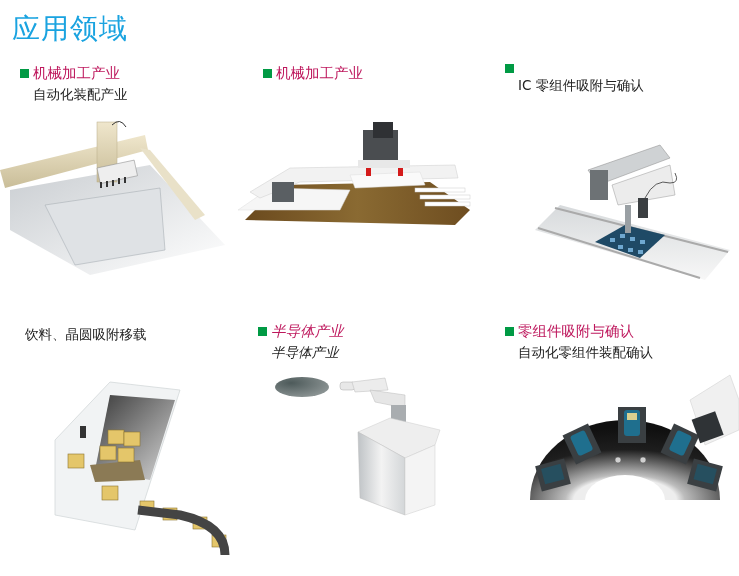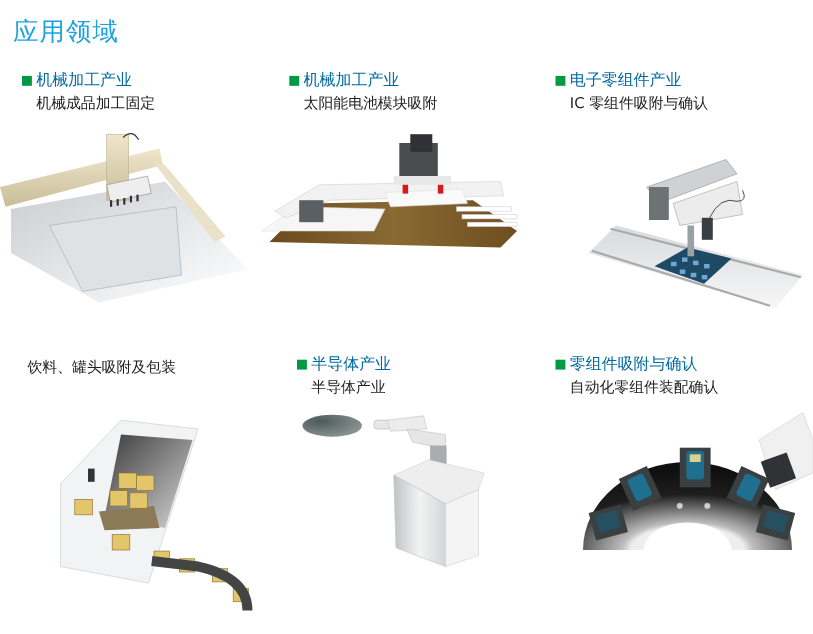--- a/index.html
+++ b/index.html
@@ -1,55 +1,55 @@
 <!DOCTYPE html>
 <html><head>
 <meta charset="utf-8">
 <style>
   * { box-sizing: border-box; margin: 0; padding: 0; }
   html, body { width: 739px; height: 576px; background: #ffffff; overflow: hidden; }
   body { position: relative; font-family: "DejaVu Sans", "Liberation Sans", sans-serif; }
 
   .page-title {
     position: absolute; left: 12px; top: 12px;
-    font-size: 23px; line-height: 34px; color: #1aa3e0; letter-spacing: 1px;
+    font-size: 28px; line-height: 34px; color: #1aa3e0; letter-spacing: 1px;
   }
 
   .card { position: absolute; width: 240px; }
   .card .cat {
     display: flex; align-items: center;
-    font-size: 14.5px; line-height: 18px; color: #0369a1;
+    font-size: 14.5px; line-height: 18px; color: #be185d;
   }
   .card .cat .sq {
     width: 9px; height: 9px; background: #009a44; margin-right: 4px; flex: none;
   }
   .card .desc {
     margin-left: 13px; margin-top: 3px;
     font-size: 13.5px; line-height: 18px; color: #222222;
   }
   .illus { position: absolute; }
 
   #c1 { left: 20px; top: 64px; }
   #c2 { left: 263px; top: 64px; }
   #c3 { left: 505px; top: 64px; }
   #c4 { left: 12px; top: 322px; }
-  #c5 { left: 270px; top: 322px; }
+  #c5 { left: 258px; top: 322px; font-style: italic; }
   #c6 { left: 505px; top: 322px; }
 </style>
 </head>
 <body>
 
 <div class="page-title">应用领域</div>
 
 <div class="card" id="c1">
   <div class="cat">
       <span class="sq"></span>
       <span>机械加工产业</span>
     </div>
-  <div class="desc">机械成品加工固定</div>
+  <div class="desc">自动化装配产业</div>
 </div>
 <svg class="illus" style="left:0;top:110px" width="230" height="170">
   <defs>
     <linearGradient id="g1plate" x1="0" y1="0" x2="1" y2="1">
         <stop offset="0" stop-color="#c9cdd1"></stop>
         <stop offset="1" stop-color="#ffffff"></stop>
       </linearGradient>
     <linearGradient id="g1beam" x1="0" y1="0" x2="0" y2="1">
         <stop offset="0" stop-color="#efe6cc"></stop>
         <stop offset="1" stop-color="#c9bd98"></stop>
@@ -69,21 +69,20 @@
       <rect x="124" y="67" width="2" height="6"></rect>
     </g>
   <path d="M112,15 q8,-8 14,2" stroke="#333" fill="none" stroke-width="1"></path>
 </svg>
 
 <div class="card" id="c2">
   <div class="cat">
       <span class="sq"></span>
       <span>机械加工产业</span>
     </div>
-  <div class="desc">太阳能电池模块吸附</div>
 </div>
 <svg class="illus" style="left:230px;top:110px" width="250" height="130">
   <defs>
     <linearGradient id="g2wood" x1="0" y1="0" x2="1" y2="0">
         <stop offset="0" stop-color="#6b4a1e"></stop>
         <stop offset="0.5" stop-color="#8a6a32"></stop>
         <stop offset="1" stop-color="#6e4d20"></stop>
       </linearGradient>
   </defs>
   <polygon points="15,110 50,75 200,72 240,100 225,115" fill="url(#g2wood)"></polygon>
@@ -99,21 +98,20 @@
   <g fill="#ffffff" stroke="#ccc" stroke-width="0.5">
       <rect x="185" y="78" width="50" height="4"></rect>
       <rect x="190" y="85" width="50" height="4"></rect>
       <rect x="195" y="92" width="45" height="4"></rect>
     </g>
 </svg>
 
 <div class="card" id="c3">
   <div class="cat">
       <span class="sq"></span>
-      <span>电子零组件产业</span>
     </div>
   <div class="desc">IC 零组件吸附与确认</div>
 </div>
 <svg class="illus" style="left:500px;top:110px" width="239" height="190">
   <defs>
     <linearGradient id="g3rail" x1="0" y1="0" x2="0" y2="1">
         <stop offset="0" stop-color="#d7dadc"></stop>
         <stop offset="1" stop-color="#f7f7f7"></stop>
       </linearGradient>
   </defs>
@@ -132,21 +130,21 @@
     </g>
   <polygon points="88,60 160,35 170,48 98,75" fill="#cfd2d4" stroke="#888" stroke-width="0.5"></polygon>
   <rect x="90" y="60" width="18" height="30" fill="#6d7275"></rect>
   <polygon points="112,75 170,55 175,85 118,95" fill="#ececec" stroke="#999" stroke-width="0.5"></polygon>
   <rect x="125" y="95" width="6" height="28" fill="#9aa0a4"></rect>
   <rect x="138" y="88" width="10" height="20" fill="#3b3f42"></rect>
   <path d="M145,88 q10,-20 25,-15 q10,0 5,-10" stroke="#333" fill="none" stroke-width="0.8"></path>
 </svg>
 
 <div class="card" id="c4">
-  <div class="desc">饮料、罐头吸附及包装</div>
+  <div class="desc">饮料、晶圆吸附移载</div>
 </div>
 <svg class="illus" style="left:0;top:370px" width="250" height="206">
   <defs>
     <linearGradient id="g4back" x1="0" y1="0" x2="1" y2="1">
         <stop offset="0" stop-color="#3a3a3a"></stop>
         <stop offset="1" stop-color="#d8d8d8"></stop>
       </linearGradient>
   </defs>
   <polygon points="55,70 110,12 180,20 135,160 55,145" fill="#f1f3f4" stroke="#cfd4d6" stroke-width="0.7"></polygon>
   <polygon points="110,25 175,30 150,110 95,100" fill="url(#g4back)"></polygon>

